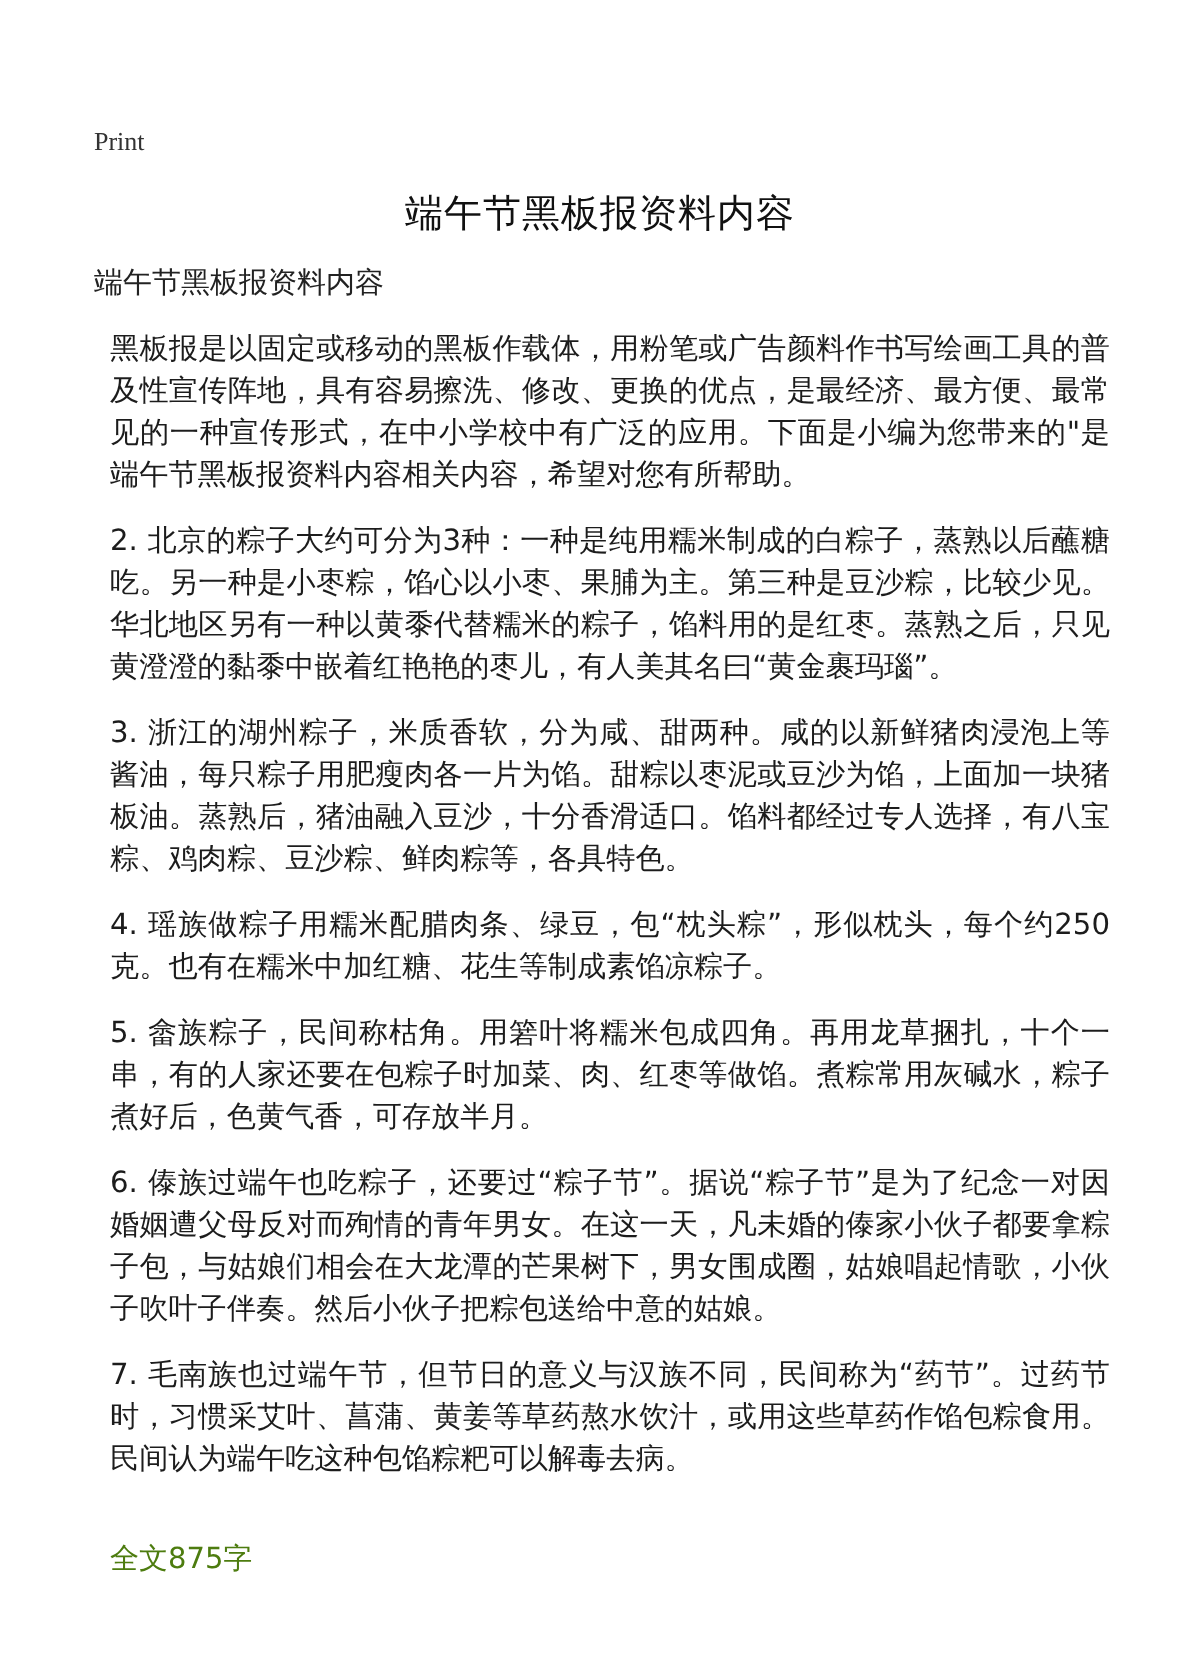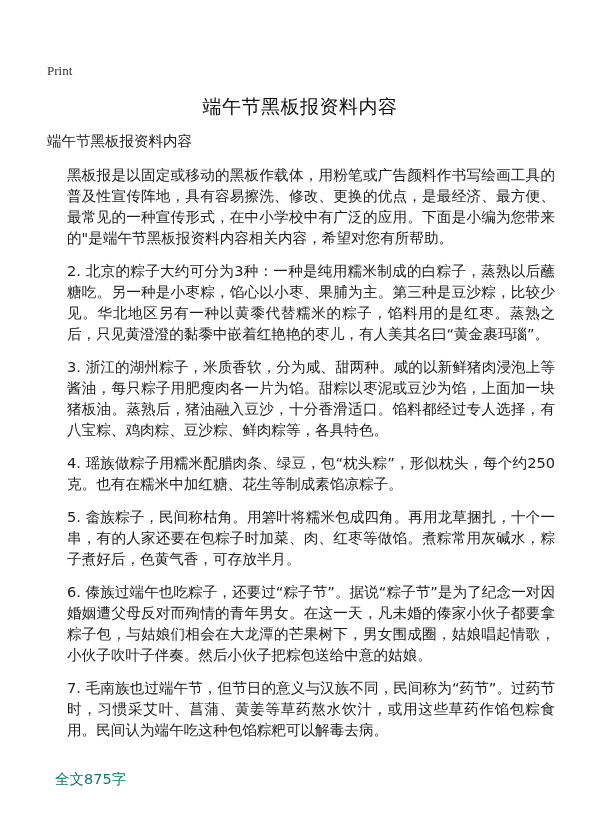--- a/index.html
+++ b/index.html
@@ -19,26 +19,26 @@
     text-align: center; font-size: 19px; letter-spacing: 0.5px; color: #111;
   }
   .doc-subtitle {
     position: absolute; left: 47px; top: 116px;
     font-size: 14.5px; color: #222;
   }
   .body {
     position: absolute; left: 55px; top: 148px; width: 500px;
   }
   .para {
-    font-size: 14.6px; line-height: 21px; margin: 0 0 12px 12px;
+    font-size: 14.6px; line-height: 21px; margin: 0 0 12px 0;
     color: #1c1c1c; text-align: justify;
   }
   .footer-count {
     position: absolute; left: 55px; top: 754px;
-    font-size: 14.5px; color: #0f766e;
+    font-size: 14.5px; color: #4d7c0f;
   }
 </style>
 </head>
 <body>
 
 <div class="page">
   <div class="print-label">Print</div>
   <h1 class="doc-title" style="margin:0;font-weight:normal;">端午节黑板报资料内容</h1>
   <div class="doc-subtitle">端午节黑板报资料内容</div>
 

